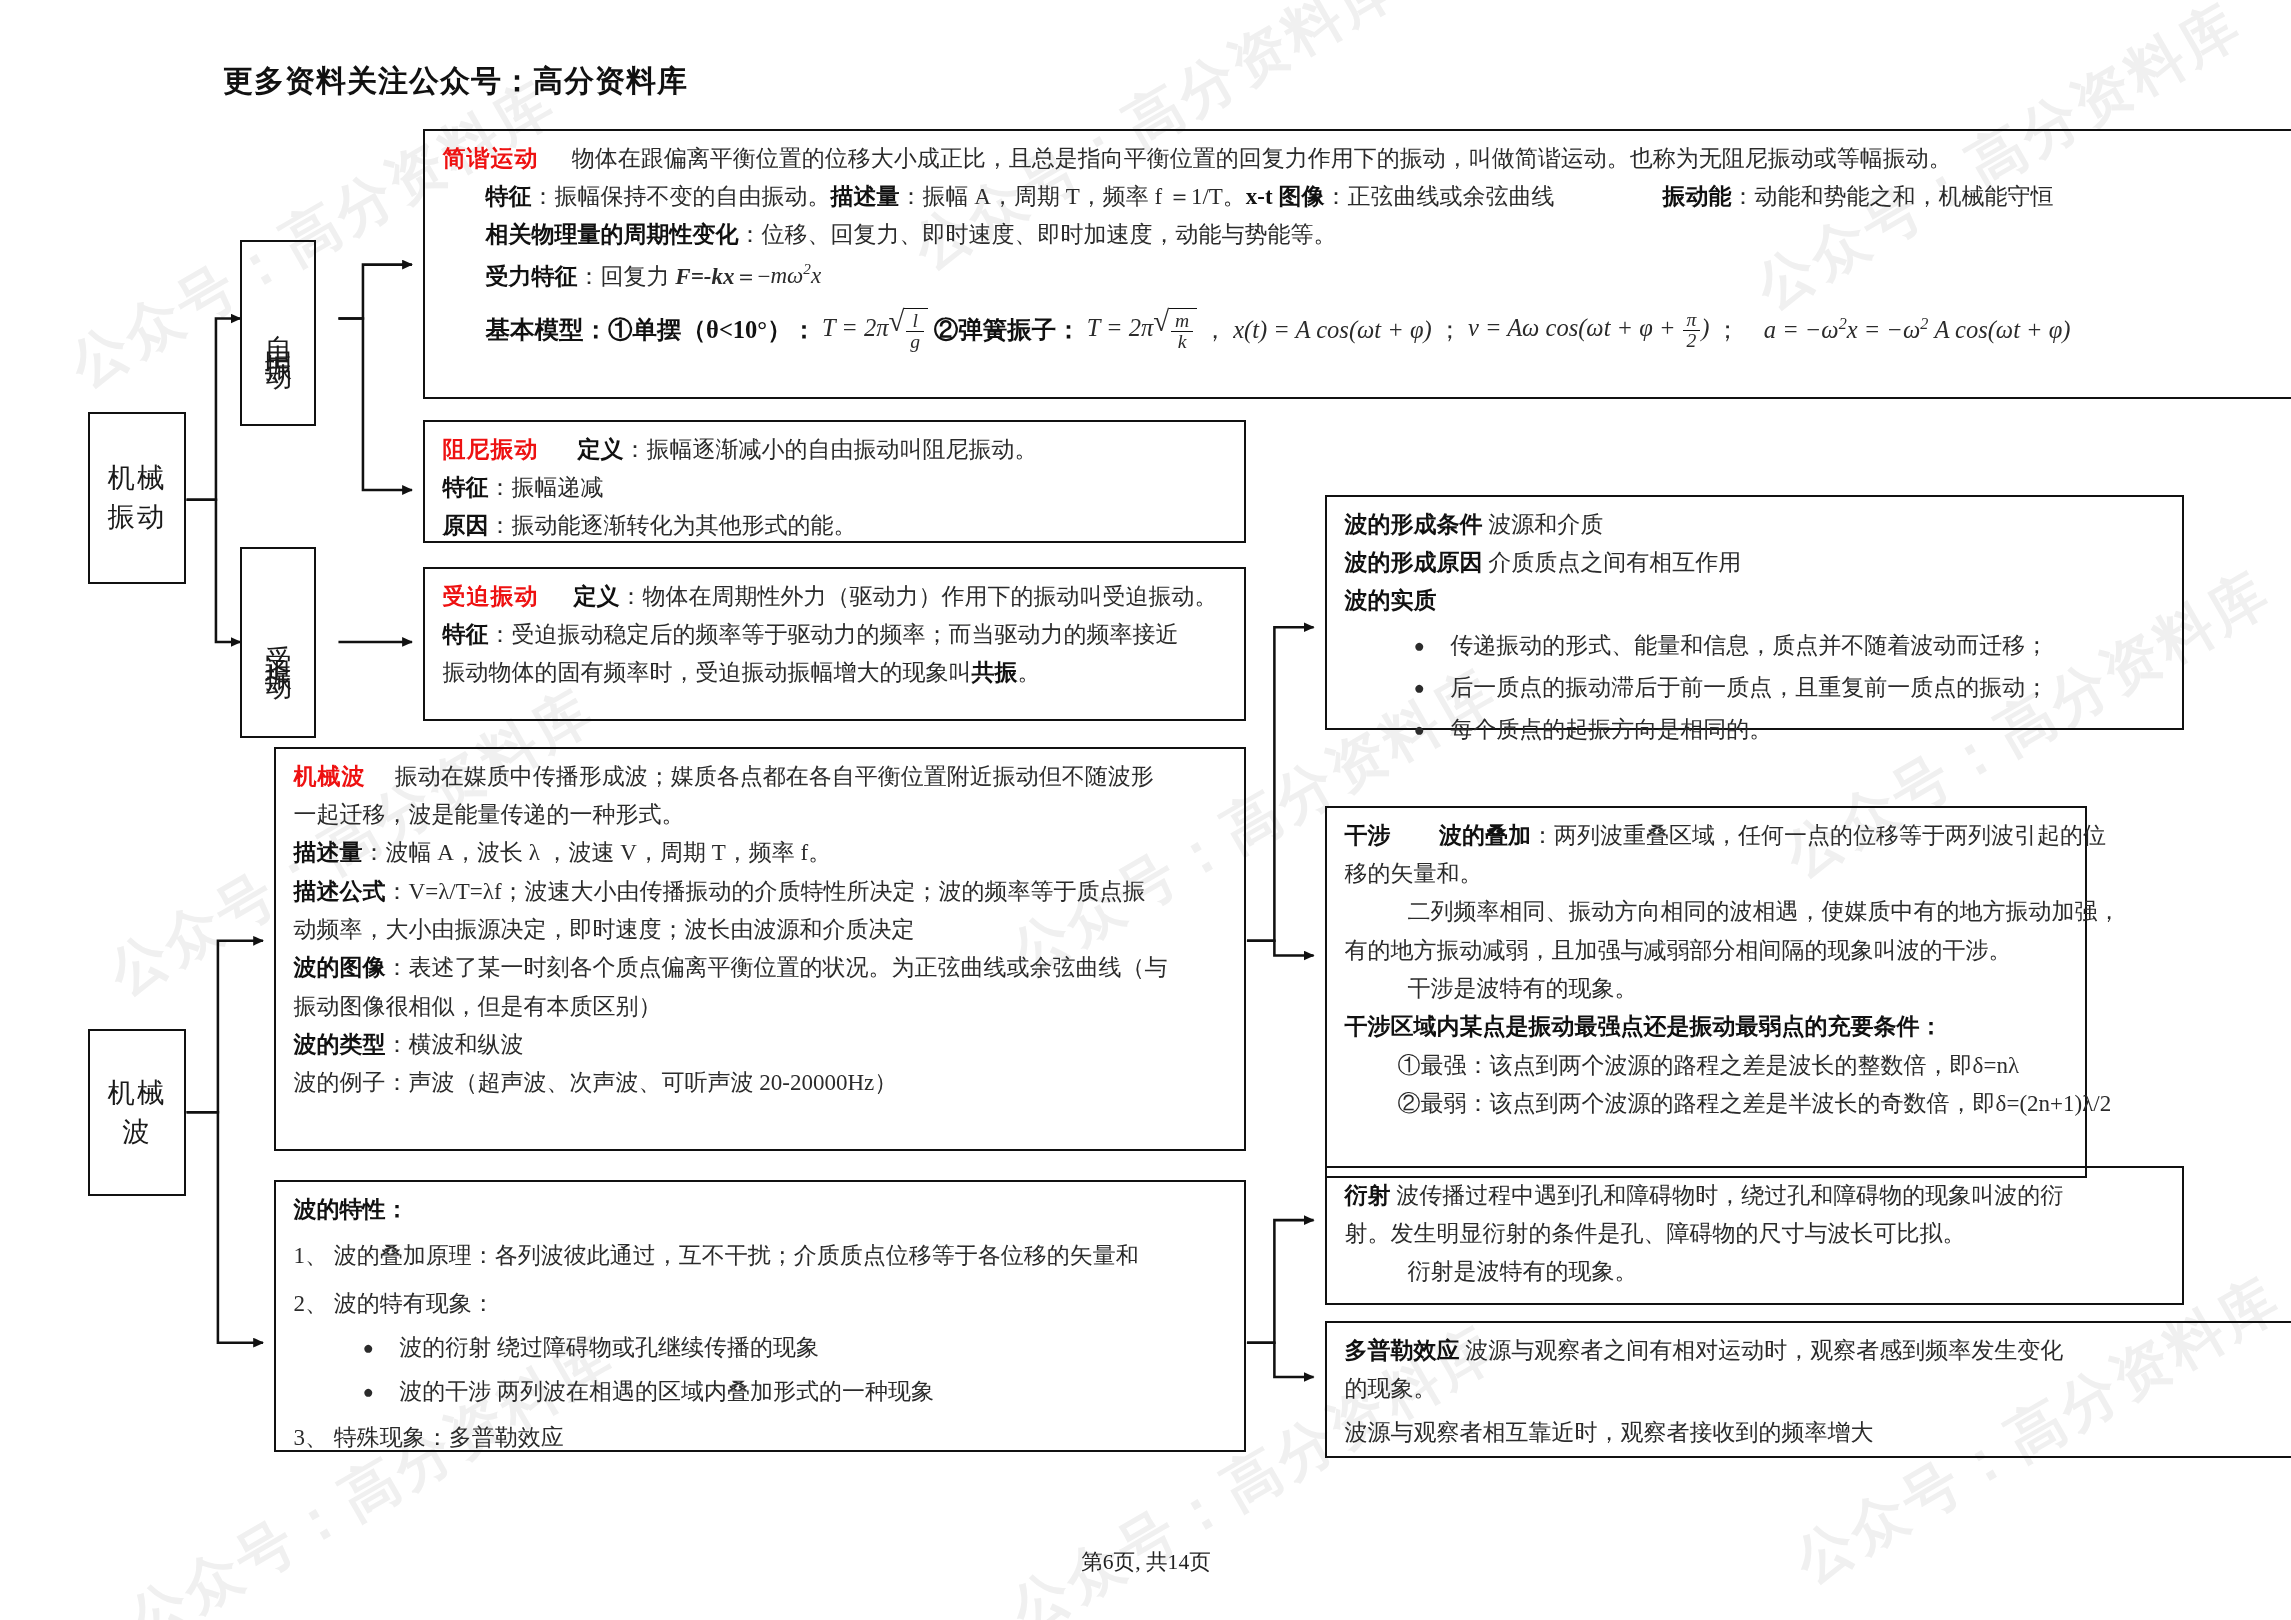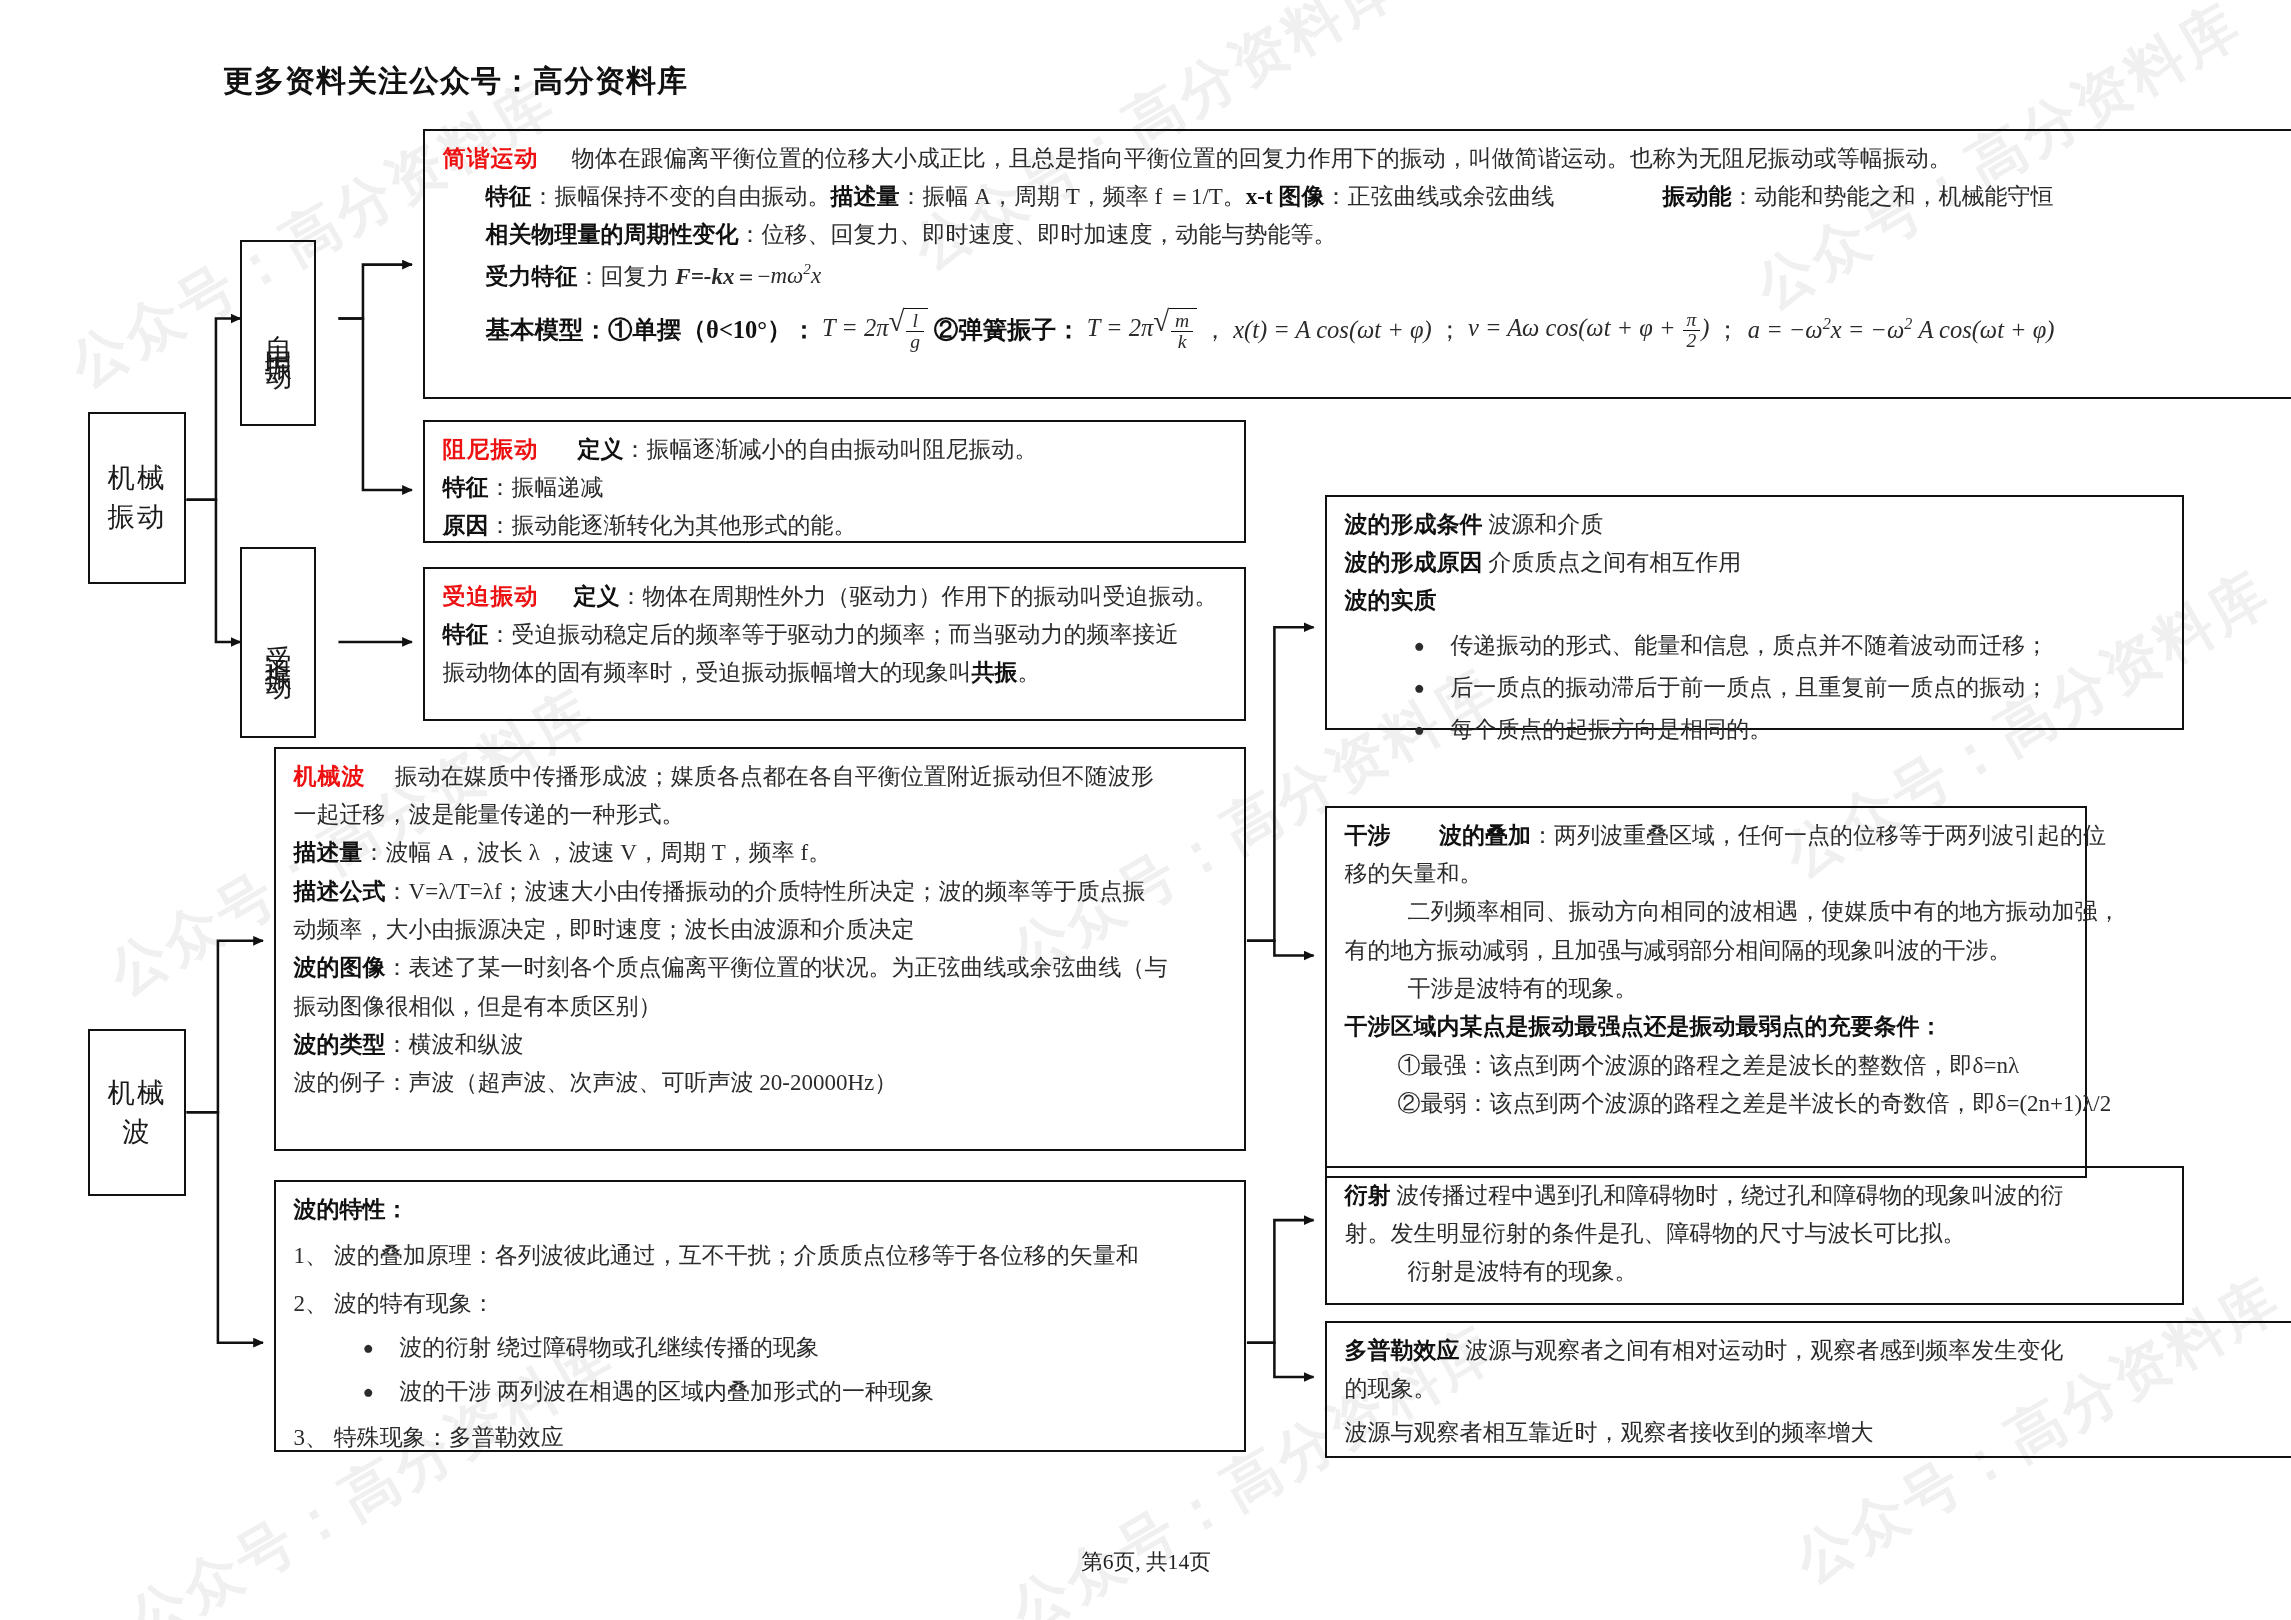--- a/index.html
+++ b/index.html
@@ -179,21 +179,21 @@
     <span>，</span>
     <span class="mathi" style="margin:0 5.9px;">x(t) = A cos(ωt + φ)</span>
     <span>；</span>
     <span class="mathi" style="margin:0 5.9px;">
       v = Aω cos(ωt + φ + <span class="frac">
           <span class="num">π</span>
           <span class="den">2</span>
         </span>)
     </span>
     <span>；</span>
-    <span class="mathi" style="margin:0 8px;">a = −ω<span class="sup">2</span>x = −ω<span class="sup">2</span> A cos(ωt + φ)</span>
+    <span class="mathi" style="margin:0 24px;">a = −ω<span class="sup">2</span>x = −ω<span class="sup">2</span> A cos(ωt + φ)</span>
   </div>
 </div>
 
 <div class="content" style="left:423px;top:420px;width:823px;height:123px;">
   <p class="ln">
     <span class="red">阻尼振动</span>
     <span style="display:inline-block;width:27.4px;"></span>
     <span class="bold">定义</span><span>：振幅逐渐减小的自由振动叫阻尼振动。</span>
   </p>
   <p class="ln">

